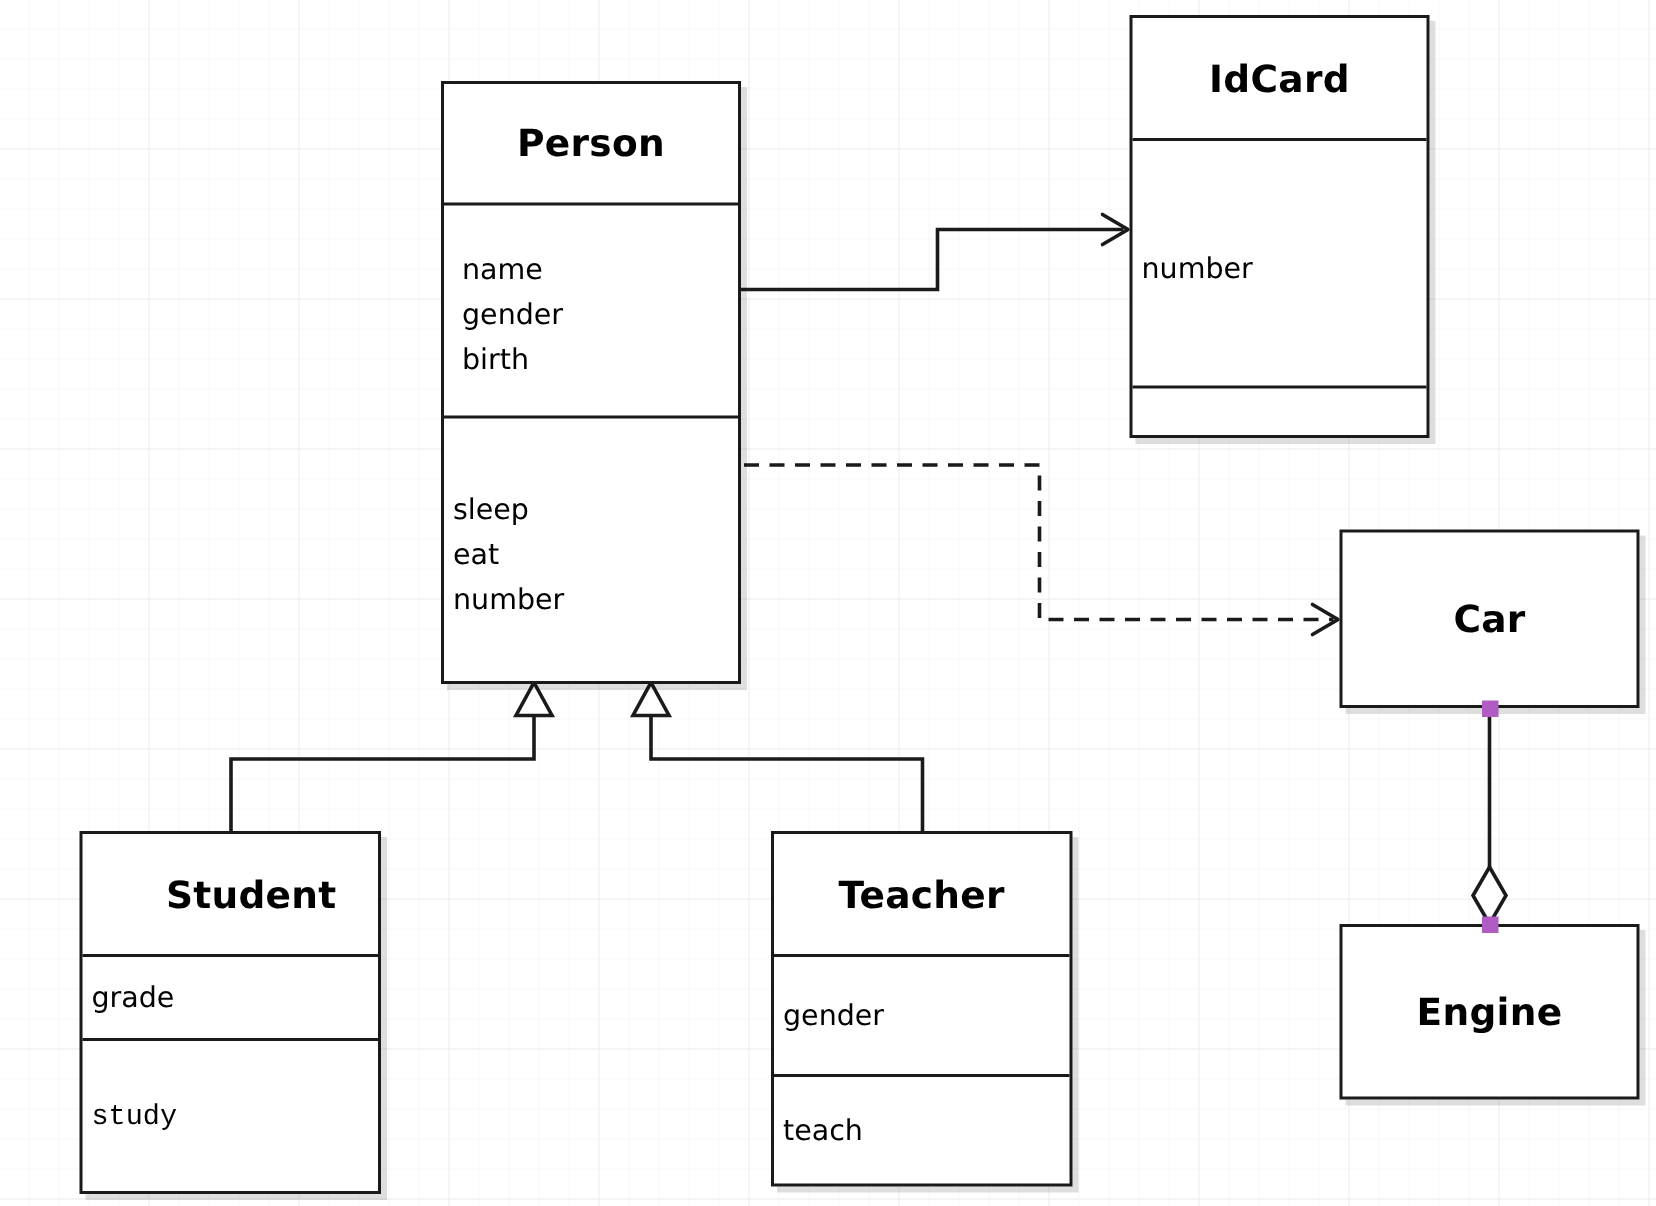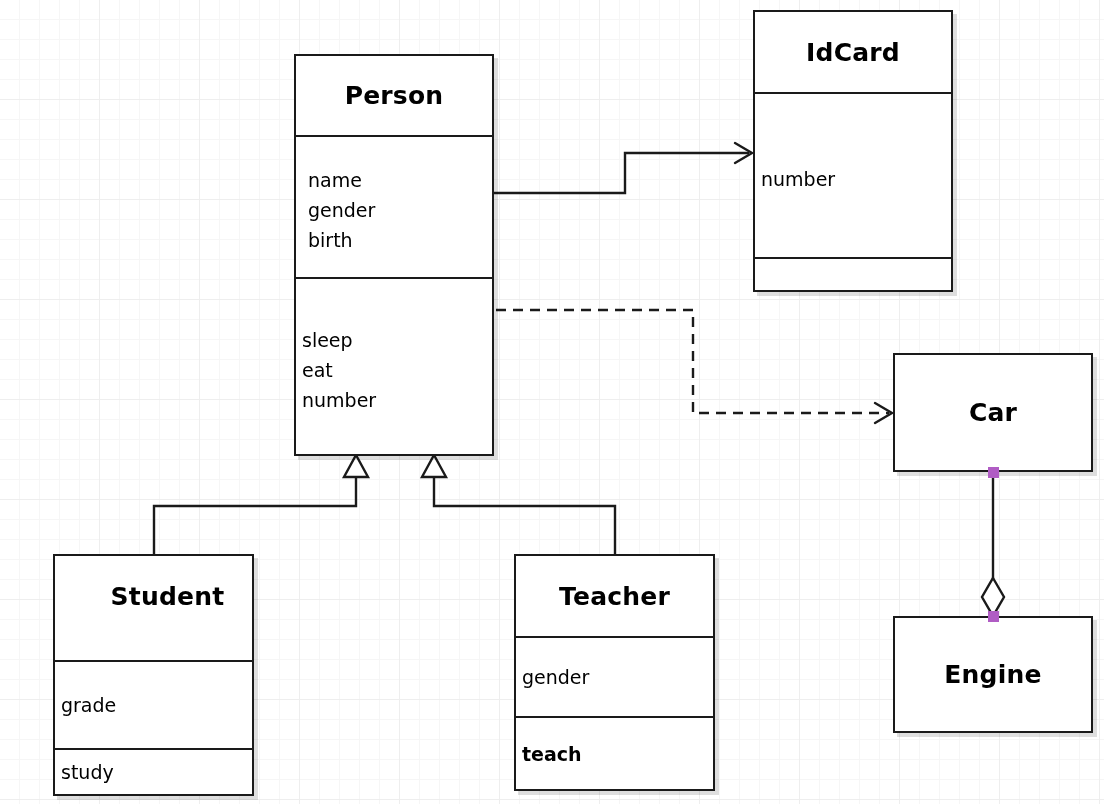--- a/index.html
+++ b/index.html
@@ -77,27 +77,27 @@
   #class-person   .sec-attrs   { height: 142px; padding-left: 12px; }
   #class-person   .sec-methods { flex: 1; }
 
   #class-idcard   { left: 753px; top: 10px;  width: 200px; height: 282px; }
   #class-idcard   .uml-title   { height: 80px; }
   #class-idcard   .sec-attrs   { height: 165px; }
   #class-idcard   .sec-methods { flex: 1; }
 
   #class-student  { left: 53px;  top: 554px; width: 201px; height: 242px; }
   #class-student  .uml-title   { height: 80px; margin-left: 28px; }
-  #class-student  .sec-attrs   { height: 88px; margin-top: 24px; }
-  #class-student  .sec-methods { flex: 1; }
+  #class-student  .sec-attrs   { height: 56px; }
+  #class-student  .sec-methods { flex: 1; font-family: Liberation Mono, monospace; }
 
   #class-teacher  { left: 514px; top: 554px; width: 201px; height: 237px; }
   #class-teacher  .uml-title   { height: 80px; }
   #class-teacher  .sec-attrs   { height: 80px; }
-  #class-teacher  .sec-methods { flex: 1; font-weight: bold; }
+  #class-teacher  .sec-methods { flex: 1; }
 
   #class-car      { left: 893px; top: 353px; width: 200px; height: 119px; }
   #class-engine   { left: 893px; top: 616px; width: 200px; height: 117px; }
 
   .handle {
     position: absolute;
     width: 11px;
     height: 11px;
     background: #b05cc4;
     z-index: 9;

